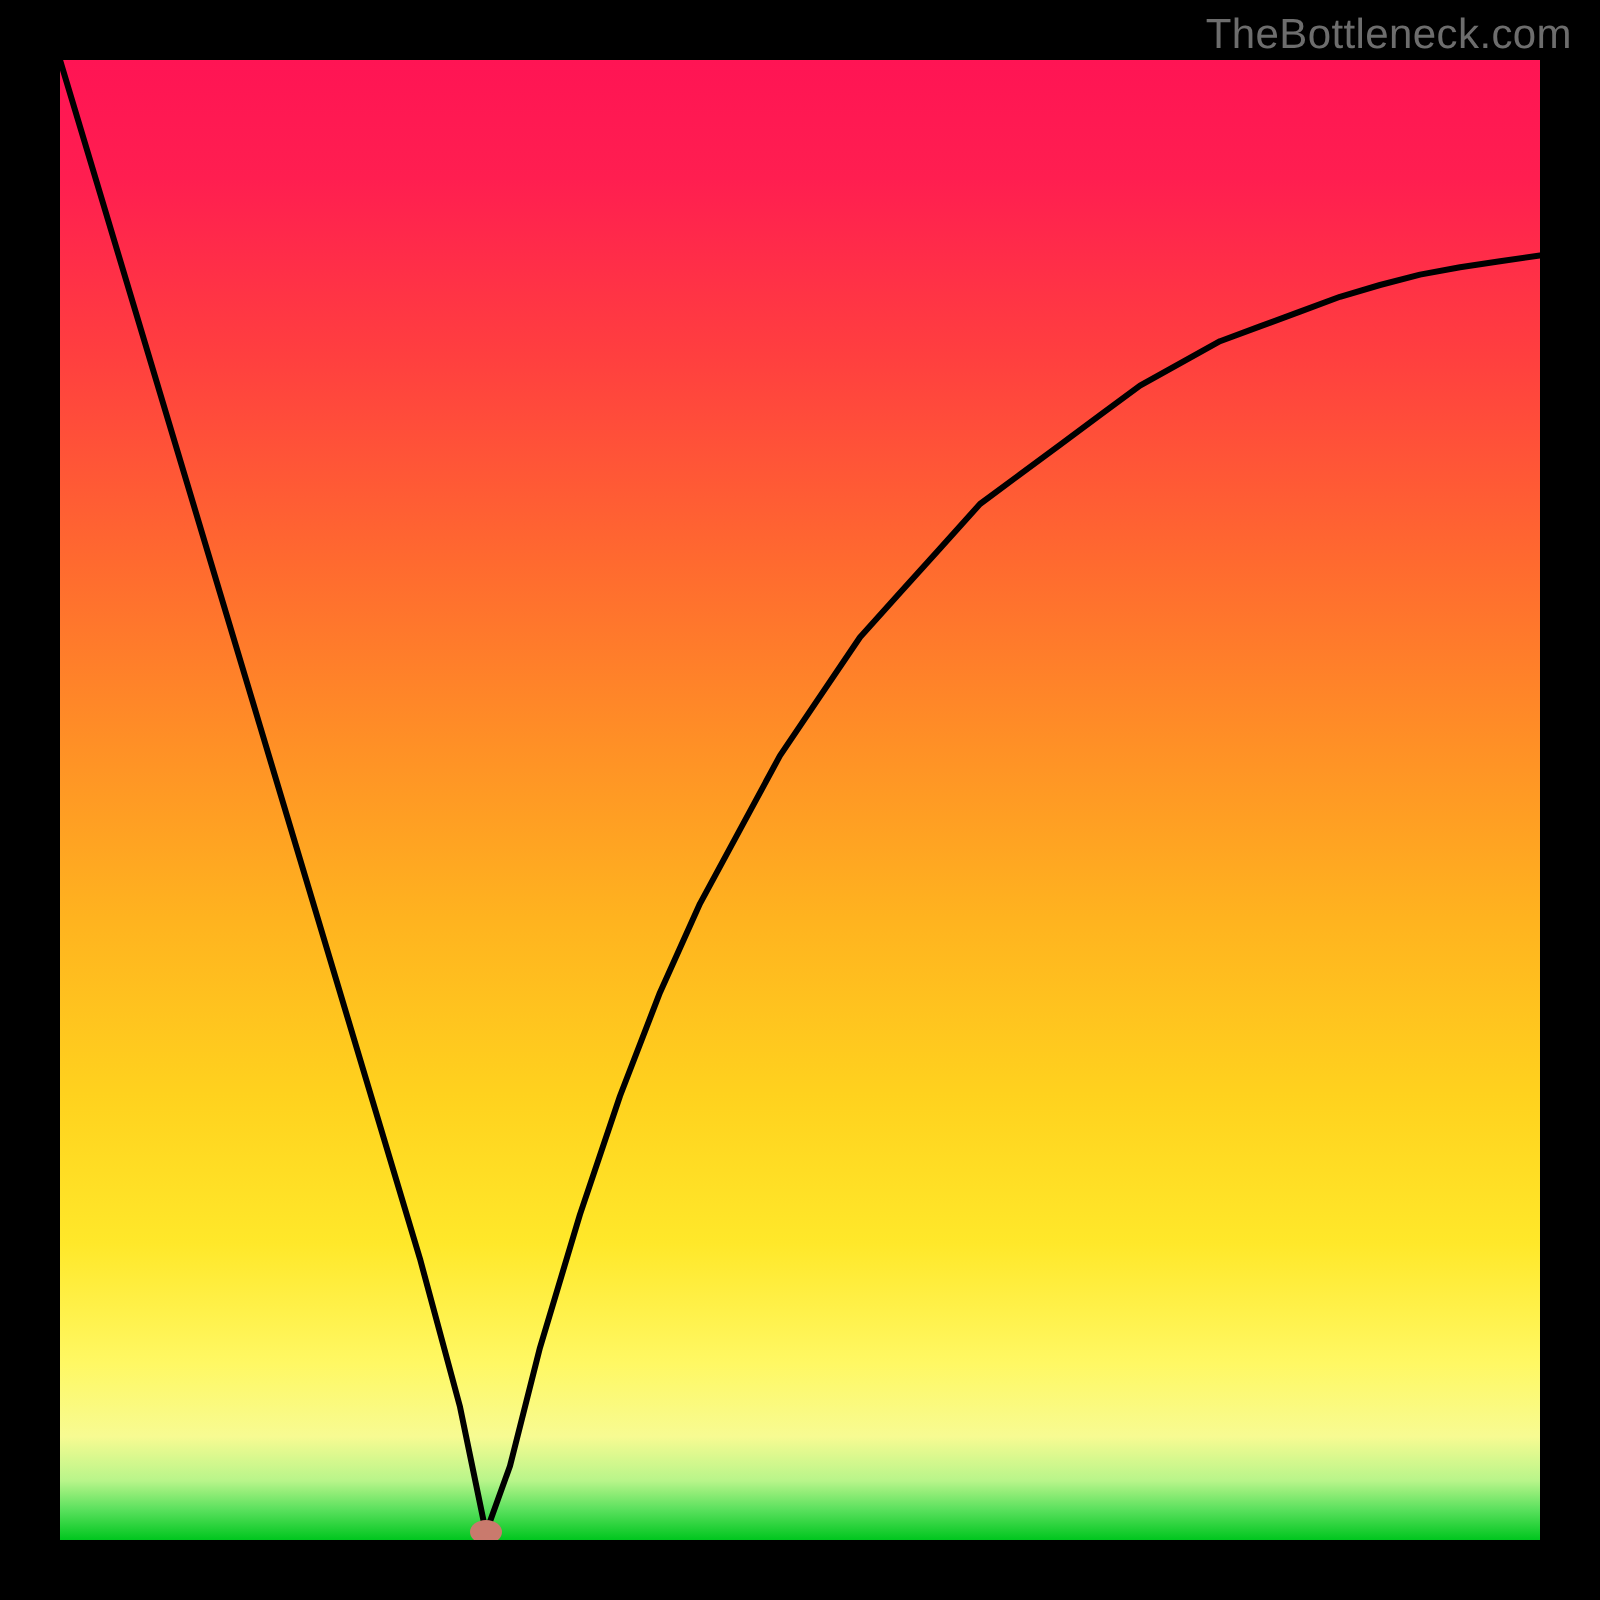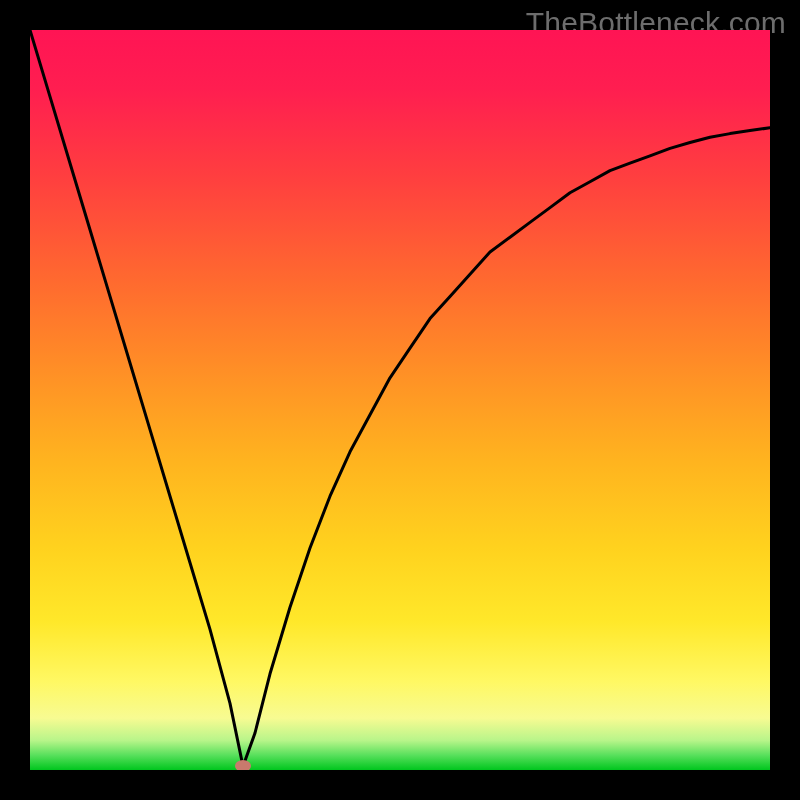--- a/index.html
+++ b/index.html
@@ -44,21 +44,21 @@
       #b8f58a 96%,
       #58e05c 98%,
       #00c61e 100%
     );
   }
   .watermark {
     position: absolute;
     top: 6px;
     right: 14px;
     color: #6d6d6d;
-    font-size: 30px;
+    font-size: 21px;
     font-weight: 400;
     letter-spacing: 0.2px;
     user-select: none;
   }
   svg.curve {
     position: absolute;
     inset: 0;
     width: 100%;
     height: 100%;
   }

